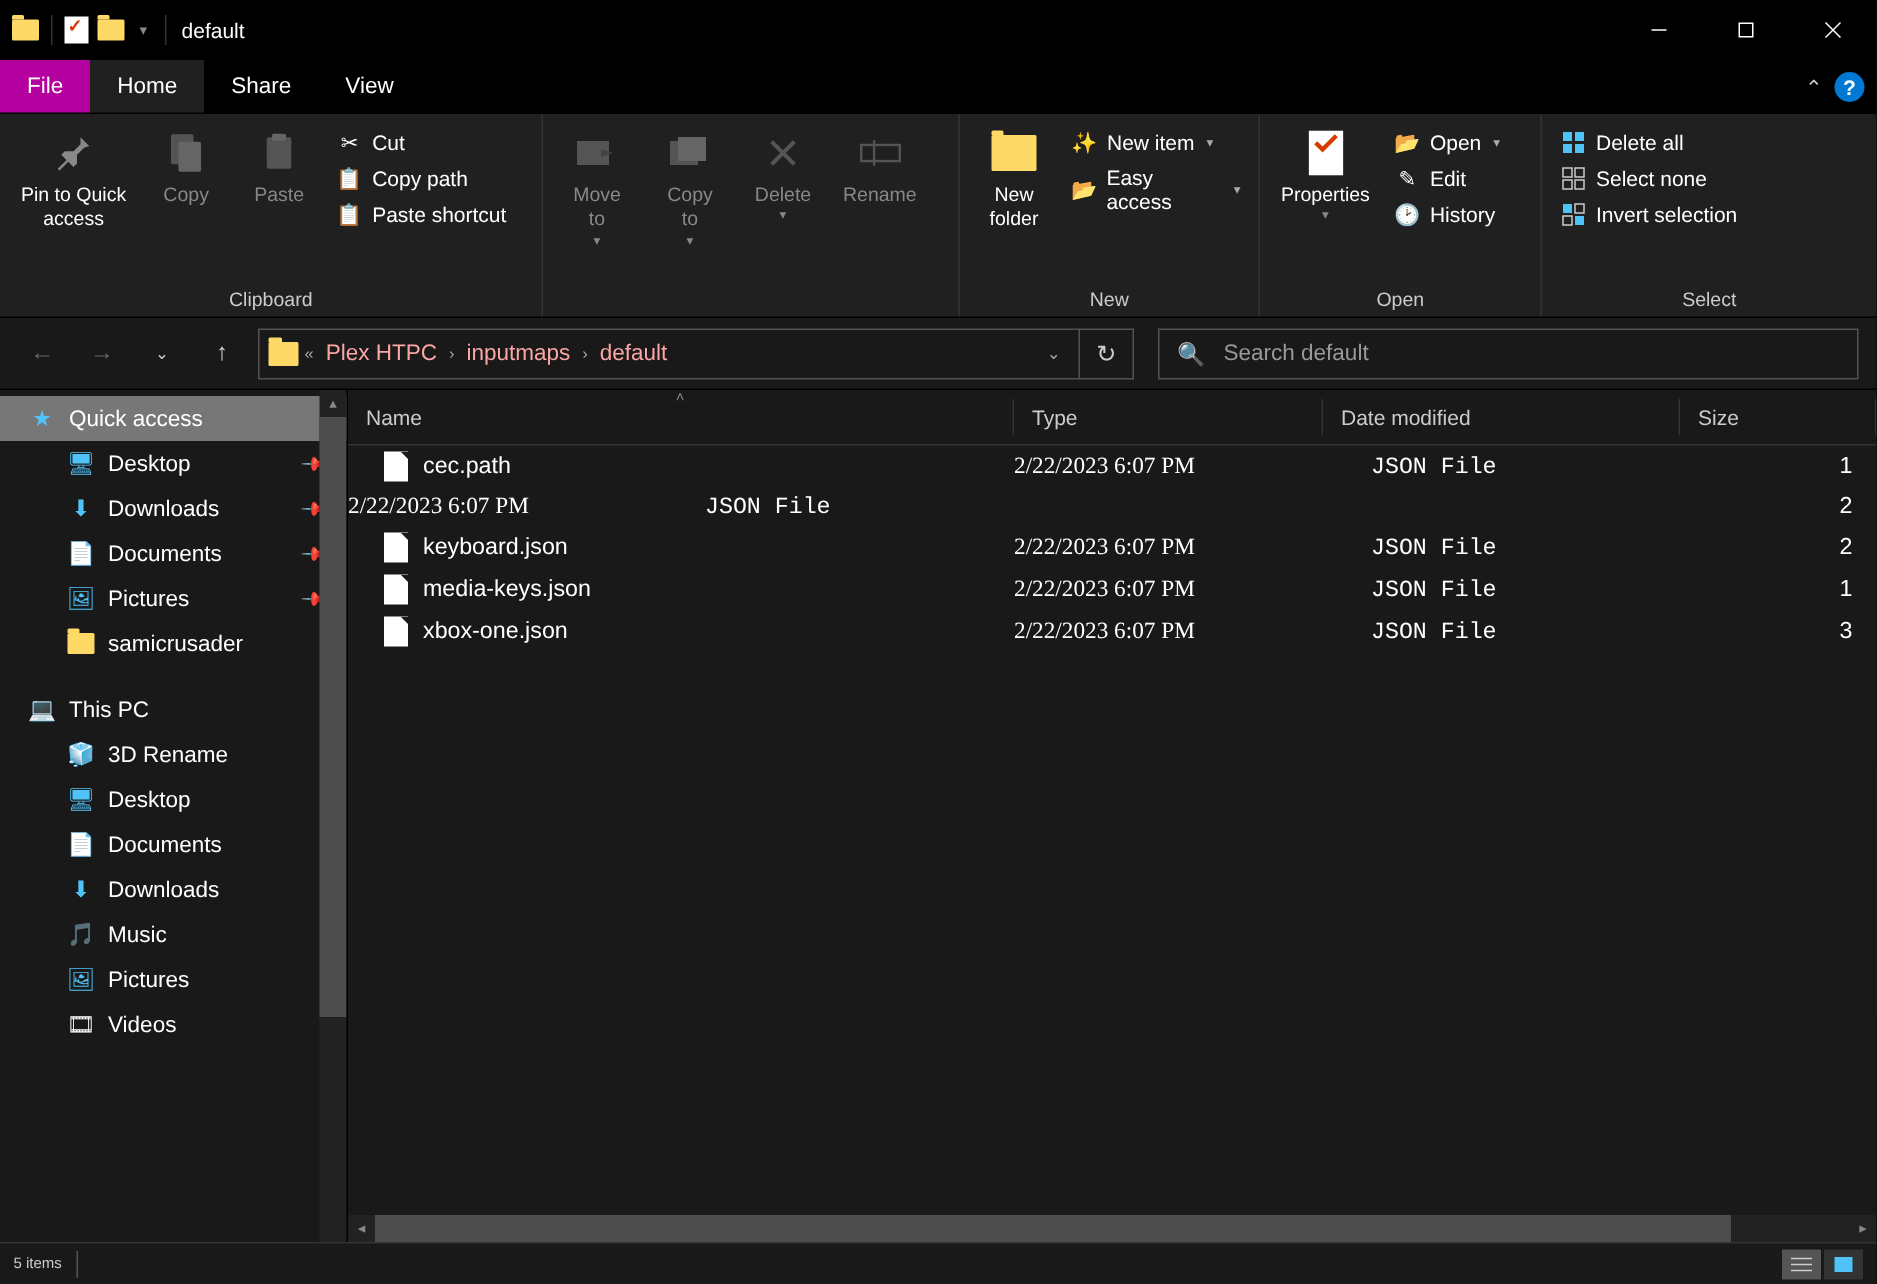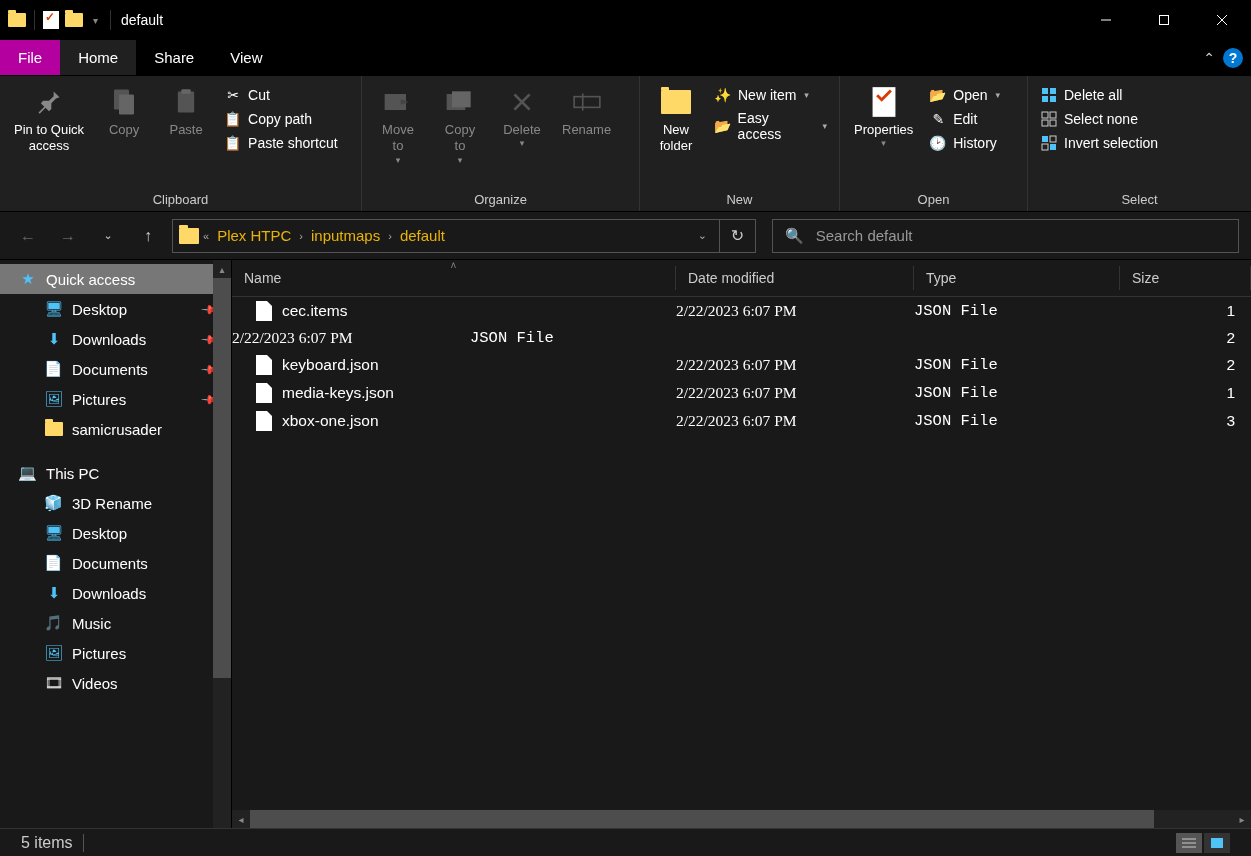--- a/index.html
+++ b/index.html
@@ -43,21 +43,21 @@
 .smallbtn .sico { width: 18px; height: 18px; display: flex; align-items: center; justify-content: center; }
 .smallbtn .dd-arrow { font-size: 9px; color: #aaa; margin-left: 2px; }
 
 
 .addrrow { height: 48px; background: #191919; display: flex; align-items: center; padding: 0 12px; gap: 8px; border-bottom: 1px solid #000; }
 .navbtn { width: 32px; height: 32px; display: flex; align-items: center; justify-content: center; color: #ccc; cursor: default; }
 .navbtn.dim { color: #666; }
 .addrbar { flex: 0 0 548px; height: 34px; background: #191919; border: 1px solid #535353; display: flex; align-items: center; padding: 0 6px; gap: 4px; }
 .addrbar .folder-ic { width: 20px; height: 16px; background: #ffd968; border-radius: 1px; position: relative; flex-shrink: 0; }
 .addrbar .folder-ic::before { content: ""; position: absolute; top: -3px; left: 0; width: 9px; height: 3px; background: #ffd968; border-radius: 1px 1px 0 0; }
-.crumb { font-size: 15px; color: #eab308; padding: 0 4px; cursor: default; }
+.crumb { font-size: 15px; color: #fca5a5; padding: 0 4px; cursor: default; }
 .crumb-sep { color: #aaa; font-size: 11px; }
 .addrbar .spacer { flex: 1; }
 .addrbar .dd2 { color: #aaa; font-size: 11px; padding: 0 6px; }
 .refresh { width: 36px; height: 34px; border: 1px solid #535353; border-left: none; display: flex; align-items: center; justify-content: center; color: #ccc; }
 .searchbar { flex: 1; height: 34px; border: 1px solid #535353; display: flex; align-items: center; padding: 0 12px; gap: 12px; color: #999; font-size: 15px; margin-left: 8px; }
 
 
 .main { flex: 1; display: flex; overflow: hidden; background: #191919; }
 .sidebar { width: 232px; background: #191919; overflow-y: auto; border-right: 1px solid #000; position: relative; }
 .sidewrap { padding-top: 4px; }
@@ -86,21 +86,21 @@
 .filerow .c-size { flex: 1; text-align: right; padding-right: 16px; }
 .file-ic { width: 16px; height: 20px; background: #fff; position: relative; flex-shrink: 0; }
 .file-ic::after { content: ""; position: absolute; top: 0; right: 0; width: 5px; height: 5px; background: #191919; clip-path: polygon(100% 0, 100% 100%, 0 0); }
 
 .hscroll { height: 18px; background: #222; display: flex; align-items: center; margin-top: auto; }
 .hscroll .lft, .hscroll .rgt { width: 18px; height: 18px; display: flex; align-items: center; justify-content: center; color: #888; font-size: 10px; }
 .hscroll .track { flex: 1; height: 100%; position: relative; }
 .hscroll .hthumb { position: absolute; left: 0; width: 92%; height: 100%; background: #4d4d4d; }
 
 
-.status { height: 28px; background: #191919; border-top: 1px solid #333; display: flex; align-items: center; padding: 0 21px; font-size: 16px; color: #ccc; }
+.status { height: 28px; background: #191919; border-top: 1px solid #333; display: flex; align-items: center; padding: 0 9px; font-size: 10px; color: #ccc; }
 .status .divv { width: 1px; height: 18px; background: #555; margin: 0 10px; }
 .viewbtns { margin-left: auto; display: flex; gap: 2px; }
 .viewbtn { width: 26px; height: 20px; background: #333; display: flex; align-items: center; justify-content: center; }
 .viewbtn.active { background: #555; }
 
 
 .star { color: #4fc3f7; }
 .folder-yellow { width: 18px; height: 14px; background: #ffd968; border-radius: 1px; position: relative; }
 .folder-yellow::before { content: ""; position: absolute; top: -3px; left: 0; width: 8px; height: 3px; background: #ffd968; border-radius: 1px 1px 0 0; }
 </style>
@@ -234,21 +234,20 @@
       <div class="bigbtn dim">
         <div class="ico">
             <svg width="30" height="22" viewBox="0 0 28 18" fill="none" stroke="#888" stroke-width="1.5">
               <rect x="2" y="4" width="24" height="10"></rect>
               <line x1="10" y1="1" x2="10" y2="17"></line>
             </svg>
           </div>
         <div class="lbl">Rename</div>
       </div>
     </div>
-    <div class="ribgroup-label">Organize</div>
   </div>
 
   <div class="ribgroup" style="width:200px">
     <div class="ribgroup-body">
       <div class="bigbtn">
         <div class="ico">
             <div class="folder-yellow" style="width:30px;height:24px"></div>
           </div>
         <div class="lbl">New
 folder</div>
@@ -436,29 +435,29 @@
     </div>
     <div class="side-scroll">
       <div class="up">▴</div>
       <div class="thumb"></div>
     </div>
   </div>
 
   <div class="content">
     <div class="colheads">
       <div class="colh name"><span>Name</span><span class="sortind">˄</span></div>
+      <div class="colh type">Type</div>
       <div class="colh date">Date modified</div>
-      <div class="colh type">Type</div>
       <div class="colh size">Size</div>
     </div>
     <div id="file-rows">
         <div class="filerow">
           <div class="c-name">
             <div class="file-ic"></div>
-            <span>cec.items</span>
+            <span>cec.path</span>
           </div>
           <div class="c-date">2/22/2023 6:07 PM</div>
           <div class="c-type">JSON File</div>
           <div class="c-size">1</div>
         </div>
         <div class="filerow">
           <div class="c-date">2/22/2023 6:07 PM</div>
           <div class="c-type">JSON File</div>
           <div class="c-size">2</div>
         </div>

